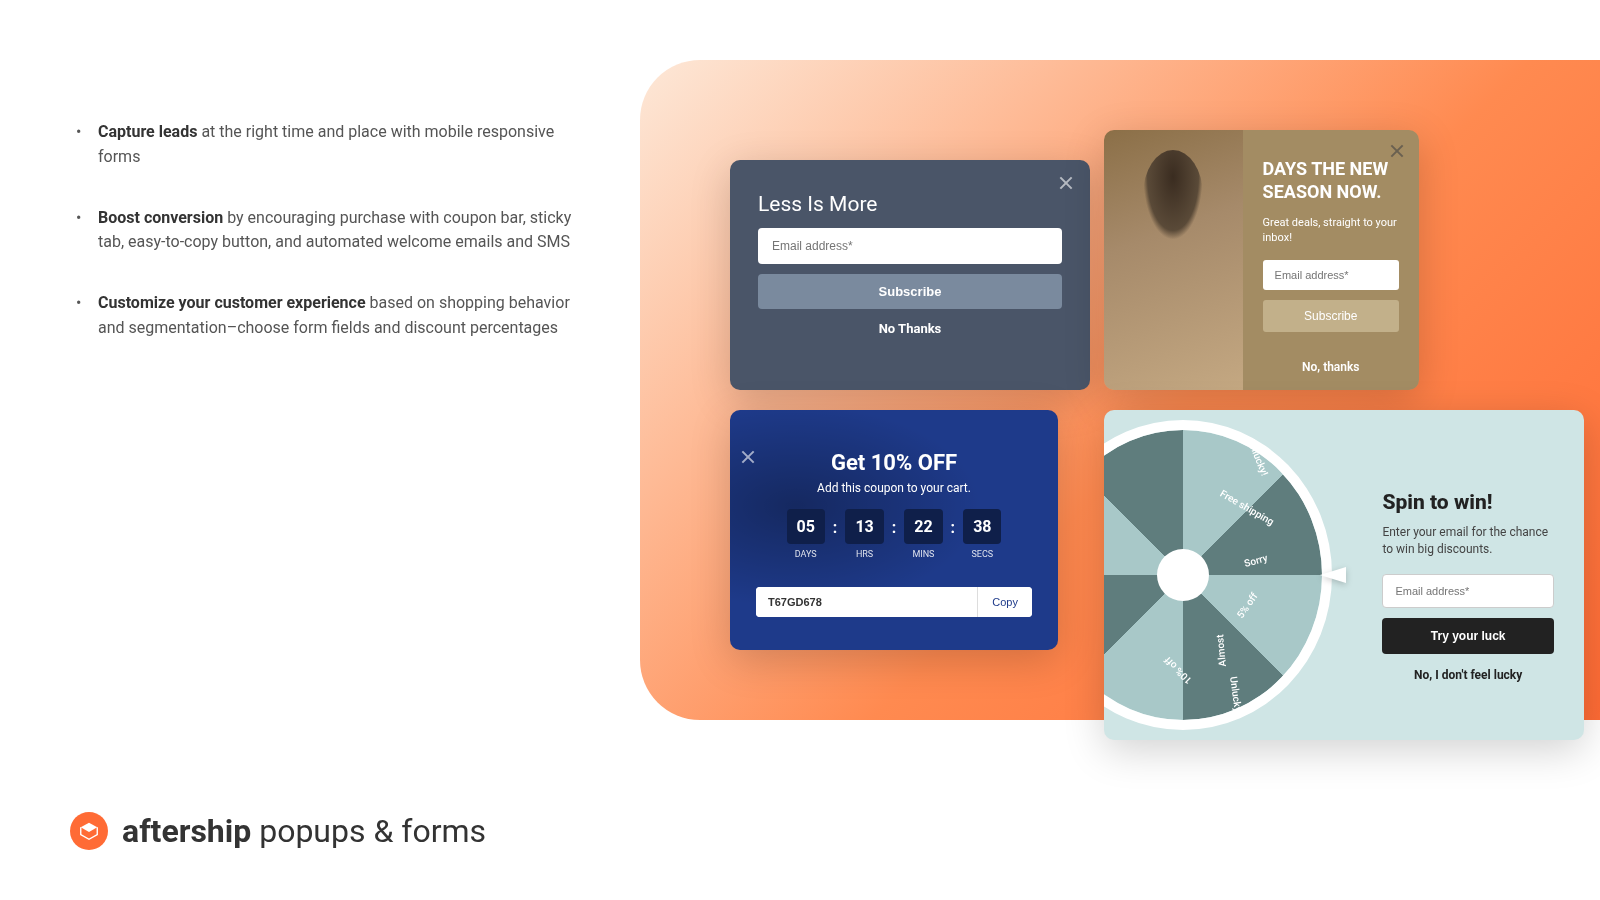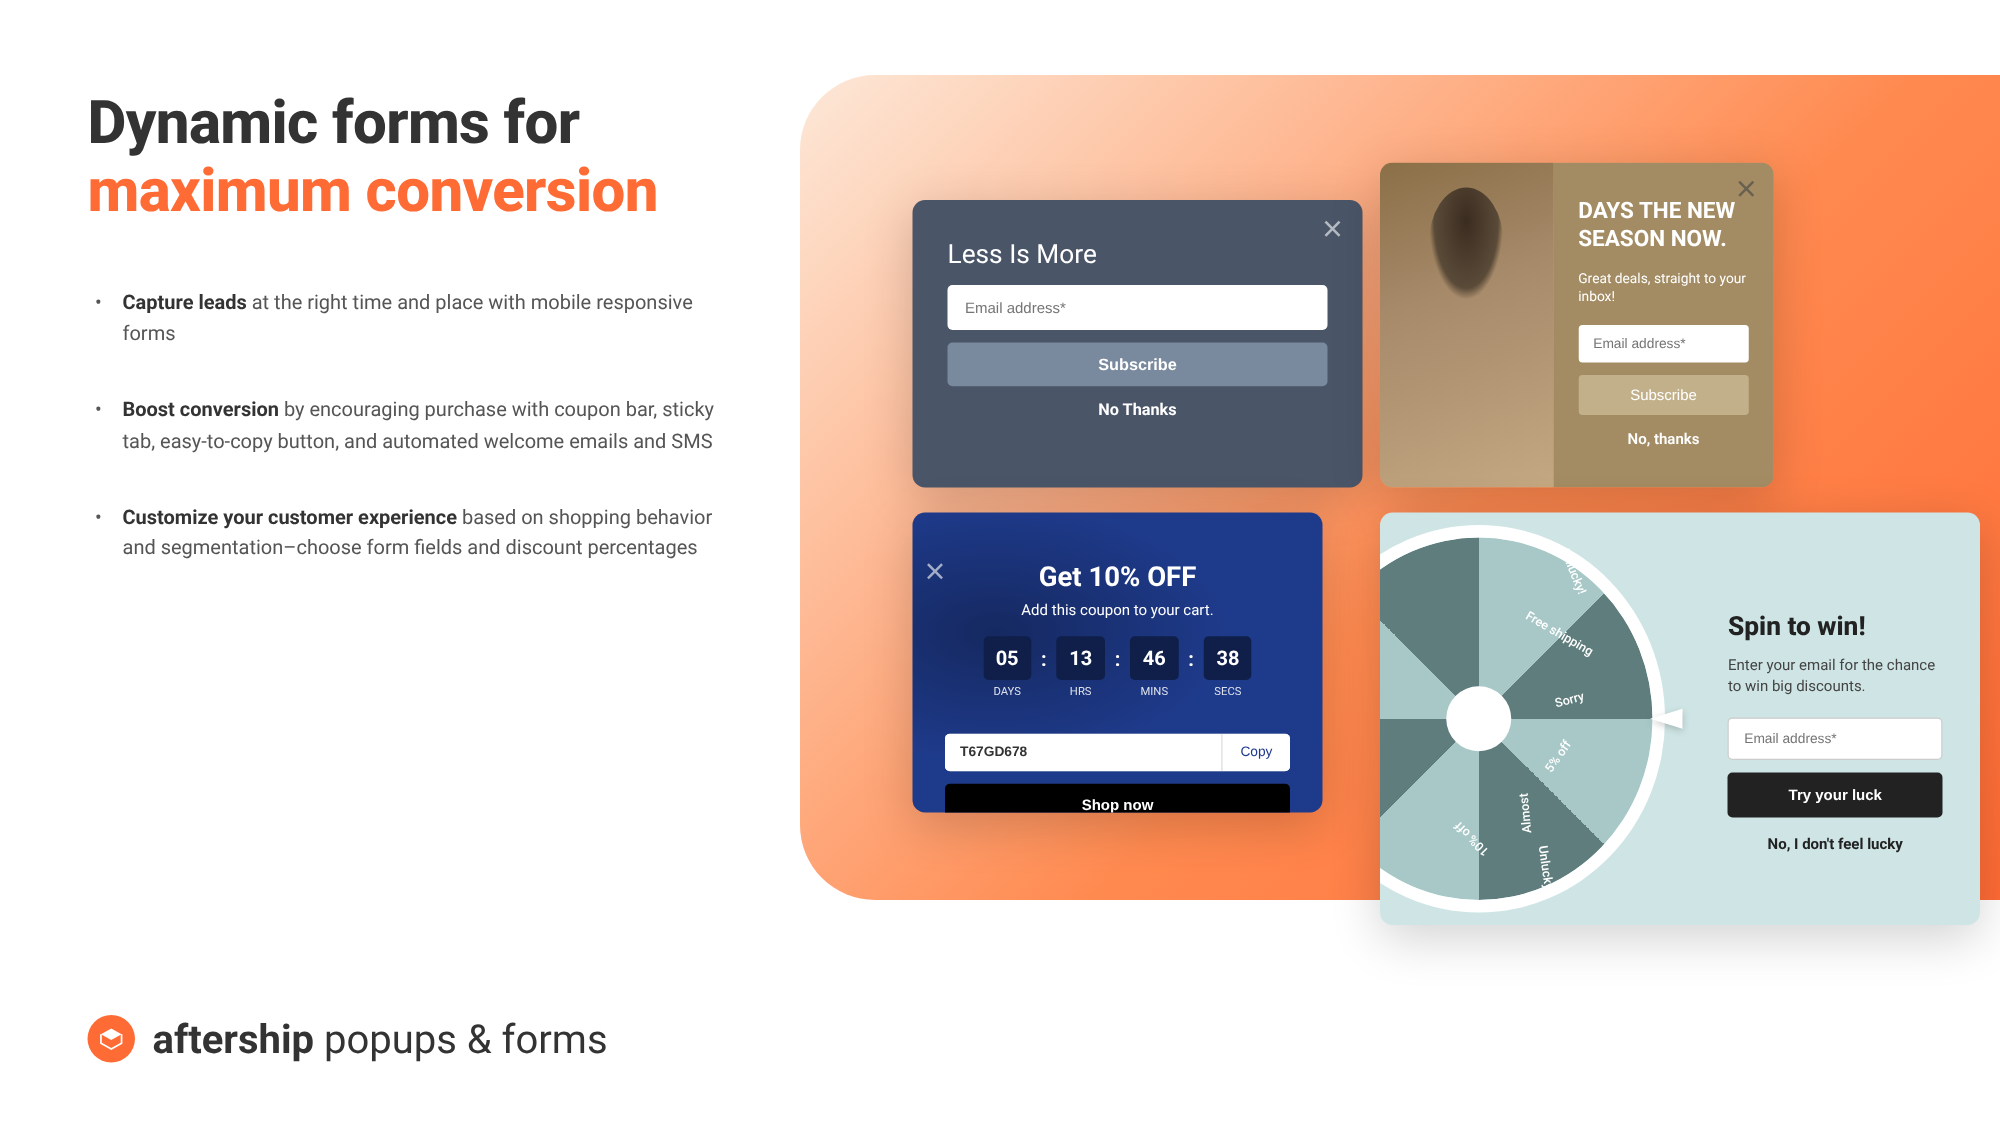--- a/index.html
+++ b/index.html
@@ -34,21 +34,21 @@
 .popup1 .no-thanks{text-align:center;margin-top:12px;font-size:13px;font-weight:700}
 
 .popup2{top:0;left:374px;width:315px;height:260px;display:flex;overflow:hidden}
 .popup2 .photo{width:44%;background:linear-gradient(160deg,#8b6f47 0%,#a68a6a 40%,#c4a882 100%);position:relative}
 .popup2 .photo::after{content:'';position:absolute;top:20px;left:50%;transform:translateX(-50%);width:60px;height:90px;background:radial-gradient(ellipse at 50% 30%,#3a2c20 0%,#5a4a38 60%,transparent 70%);border-radius:50% 50% 40% 40%}
 .popup2 .content{flex:1;background:#a38c63;color:#fff;padding:28px 20px 16px;position:relative}
 .popup2 h3{font-size:18px;font-weight:700;line-height:1.25;margin-bottom:12px}
 .popup2 p{font-size:11px;line-height:1.4;margin-bottom:14px}
 .popup2 input{width:100%;padding:9px 12px;border:none;border-radius:3px;font-size:11px;background:#fff;color:#999}
 .popup2 .sub-btn{width:100%;margin-top:10px;padding:9px;background:#c2b08a;border:none;border-radius:3px;color:#fff;font-size:12px}
-.popup2 .no-thanks{text-align:center;margin-top:12px;font-size:12px;font-weight:600}
+.popup2 .no-thanks{text-align:center;margin-top:28px;font-size:12px;font-weight:600}
 .popup2 .popup-close{color:#444;top:12px;right:14px}
 
 .popup3{top:280px;left:0;width:328px;height:240px;background:#1e3a8a;color:#fff;padding:24px 26px 18px;text-align:center;overflow:hidden}
 .popup3::before{content:'';position:absolute;top:0;left:0;right:0;bottom:0;background:radial-gradient(ellipse at 20% 40%,rgba(0,0,0,.3) 0%,transparent 50%);z-index:0}
 .popup3>*{position:relative;z-index:1}
 .popup3 h3{font-size:22px;font-weight:700;margin-bottom:6px}
 .popup3 .sub{font-size:12px;margin-bottom:14px}
 .timer{display:flex;justify-content:center;gap:8px;margin-bottom:28px}
 .timer-colon{align-self:flex-start;padding-top:9px;font-weight:700}
 .time-unit{text-align:center}
@@ -72,24 +72,20 @@
 .spin-content input{width:100%;padding:10px 12px;border:1px solid #ccc;border-radius:4px;font-size:11px;background:#fff;color:#999;margin-bottom:10px}
 .spin-content .luck-btn{width:100%;padding:11px;background:#222;border:none;border-radius:4px;color:#fff;font-size:12px;font-weight:600}
 .spin-content .no-lucky{text-align:center;margin-top:14px;font-size:12px;font-weight:700;color:#222}
 .pointer{position:absolute;left:216px;top:50%;transform:translateY(-50%);width:0;height:0;border-top:8px solid transparent;border-bottom:8px solid transparent;border-right:26px solid #fff;filter:drop-shadow(0 2px 3px rgba(0,0,0,.2))}
 </style>
 </head>
 <body>
 
 <div class="page">
   <div class="left">
-    <h1 class="heading">
-      <span>Dynamic forms for</span>
-      <span class="accent">maximum conversion</span>
-    </h1>
     <ul class="bullets">
       <li><strong>Capture leads</strong><span> at the right time and place with mobile responsive forms</span></li>
       <li><strong>Boost conversion</strong><span> by encouraging purchase with coupon bar, sticky tab, easy-to-copy button, and automated welcome emails and SMS</span></li>
       <li><strong>Customize your customer experience</strong><span> based on shopping behavior and segmentation–choose form fields and discount percentages</span></li>
     </ul>
     <div class="footer-brand">
       <div class="logo-icon">
         <svg viewBox="0 0 24 24" fill="none">
             <path d="M3 8l9-5 9 5-9 5-9-5z" fill="#fff"></path>
             <path d="M3 8v8l9 5 9-5V8" stroke="#fff" stroke-width="1.5" fill="none"></path>
@@ -132,34 +128,33 @@
               <div class="time-box">05</div>
               <div class="time-label">DAYS</div>
             </div>
           <div class="timer-colon">:</div>
           <div class="time-unit">
               <div class="time-box">13</div>
               <div class="time-label">HRS</div>
             </div>
           <div class="timer-colon">:</div>
           <div class="time-unit">
-              <div class="time-box">46</div>
+              <div class="time-box">22</div>
               <div class="time-label">MINS</div>
             </div>
           <div class="timer-colon">:</div>
           <div class="time-unit">
               <div class="time-box">38</div>
               <div class="time-label">SECS</div>
             </div>
         </div>
         <div class="coupon-row">
           <input readonly="" value="T67GD678" style="">
           <button>Copy</button>
         </div>
-        <button class="shop-btn">Shop now</button>
       </div>
 
       <div class="popup popup4">
         <div class="wheel-wrap">
           <div class="wheel">
             <div class="wheel-border"></div>
             <div class="wheel-label" style="top:22px;left:70%;transform:rotate(68deg)">Unlucky!</div>
             <div class="wheel-label" style="top:72px;left:62%;transform:rotate(30deg)">Free shipping</div>
             <div class="wheel-label" style="top:125px;left:72%;transform:rotate(-15deg)">Sorry</div>
             <div class="wheel-label" style="top:170px;left:68%;transform:rotate(-55deg)">5% off</div>

